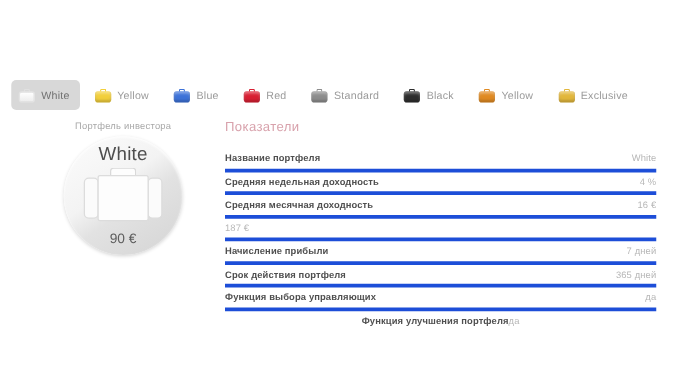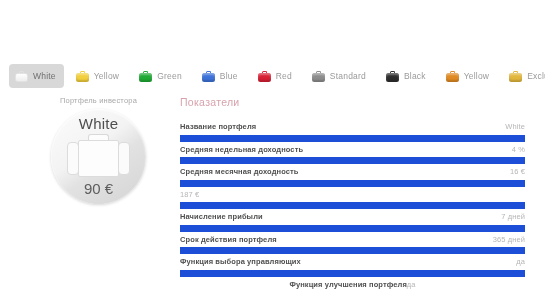--- a/index.html
+++ b/index.html
@@ -117,21 +117,21 @@
     right: 0;
     font-size: 15px;
     color: #4e4e4e;
     letter-spacing: .2px;
   }
   .coin-amount {
     position: absolute;
     bottom: 7px;
     left: 0;
     right: 0;
-    font-size: 15px;
+    font-size: 11px;
     color: #5d5d5d;
   }
   
   .bigcase {
     position: absolute;
     left: 16px;
     top: 25px;
     width: 63px;
     height: 45px;
   }
@@ -183,21 +183,21 @@
     color: #d8a2ac;
     letter-spacing: .3px;
     margin-bottom: 11px;
   }
   .rows { width: 100%; }
   .row {
     display: flex;
     align-items: center;
     justify-content: space-between;
     height: 15.5px;
-    border-bottom: 7px solid #1d4ed8;
+    border-bottom: 3px solid #1d4ed8;
   }
   .row:last-child { border-bottom: none; justify-content: center; }
   .row-label {
     font-size: 7.5px;
     font-weight: bold;
     color: #4f4f4f;
     letter-spacing: .1px;
   }
   .row-value {
     font-size: 7.5px;
@@ -218,27 +218,20 @@
           <span class="body" style="background: linear-gradient(rgb(255, 255, 255), rgb(237, 237, 237)); border: 1px solid rgb(227, 227, 227); box-sizing: border-box;"></span>
         </span>
         <span class="tab-label">White</span>
       </div>
       <div class="tab">
         <span class="case">
           <span class="handle" style="border-top-color: rgb(242, 207, 60); border-right-color: rgb(242, 207, 60); border-bottom: none; border-left-color: rgb(242, 207, 60);"></span>
           <span class="body" style="background: rgb(242, 207, 60); box-shadow: rgba(0, 0, 0, 0.18) 0px -2px 2px inset, rgba(255, 255, 255, 0.35) 0px 2px 2px inset;"></span>
         </span>
         <span class="tab-label">Yellow</span>
-      </div>
-      <div class="tab">
-        <span class="case">
-          <span class="handle" style="border-top-color: rgb(31, 170, 53); border-right-color: rgb(31, 170, 53); border-bottom: none; border-left-color: rgb(31, 170, 53);"></span>
-          <span class="body" style="background: rgb(31, 170, 53); box-shadow: rgba(0, 0, 0, 0.18) 0px -2px 2px inset, rgba(255, 255, 255, 0.35) 0px 2px 2px inset;"></span>
-        </span>
-        <span class="tab-label">Green</span>
       </div>
       <div class="tab">
         <span class="case">
           <span class="handle" style="border-top-color: rgb(61, 114, 216); border-right-color: rgb(61, 114, 216); border-bottom: none; border-left-color: rgb(61, 114, 216);"></span>
           <span class="body" style="background: rgb(61, 114, 216); box-shadow: rgba(0, 0, 0, 0.18) 0px -2px 2px inset, rgba(255, 255, 255, 0.35) 0px 2px 2px inset;"></span>
         </span>
         <span class="tab-label">Blue</span>
       </div>
       <div class="tab">
         <span class="case">

